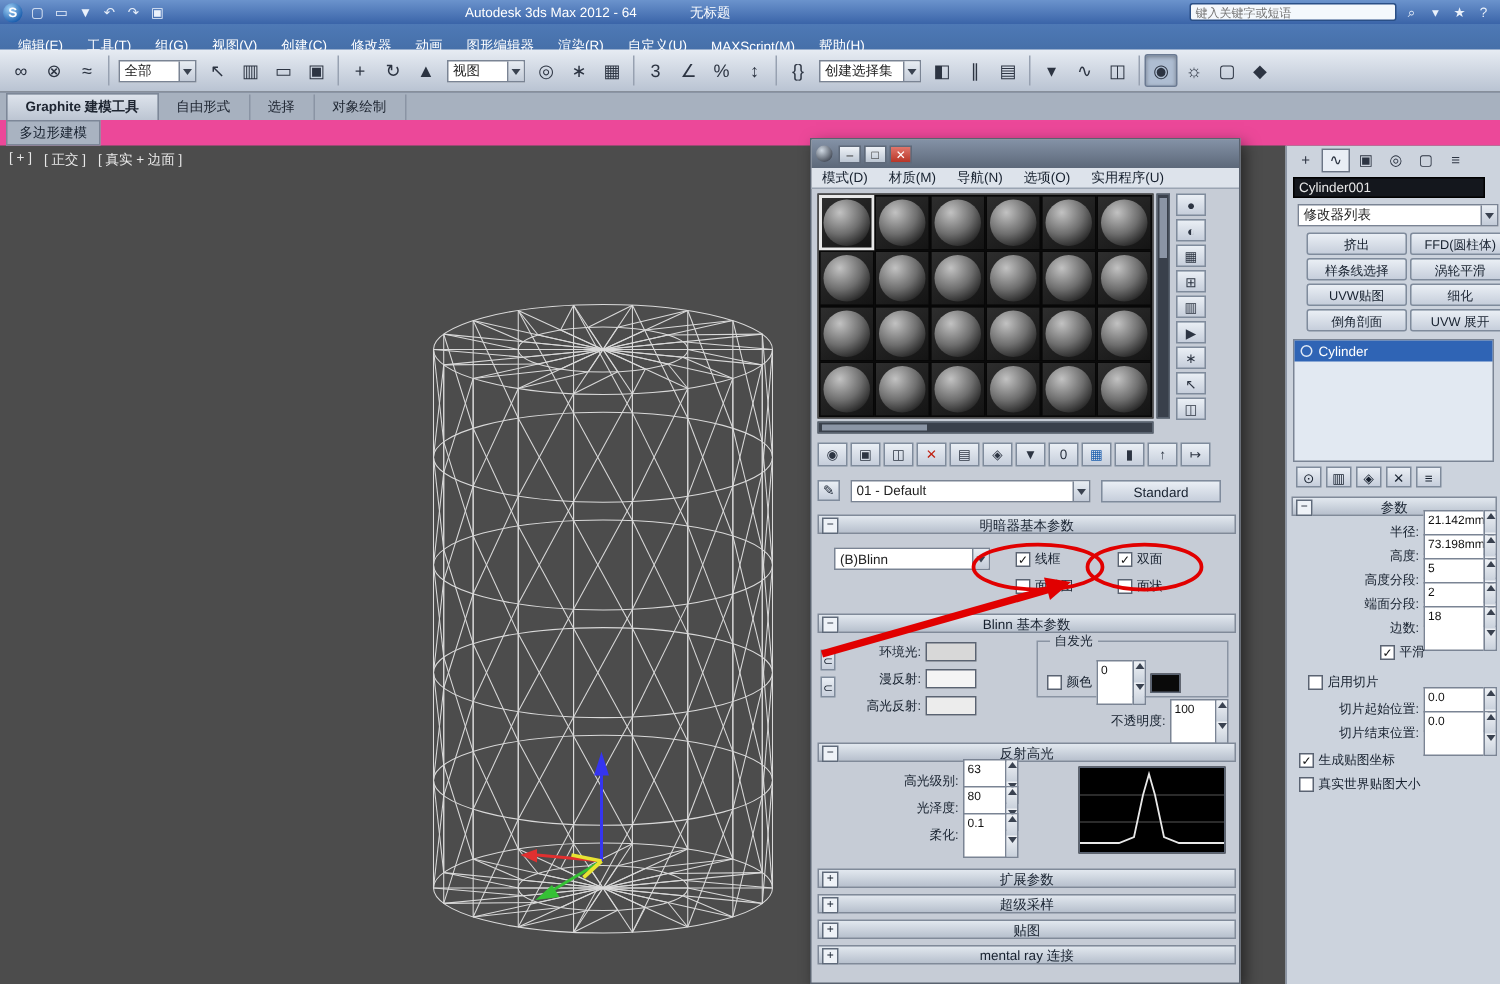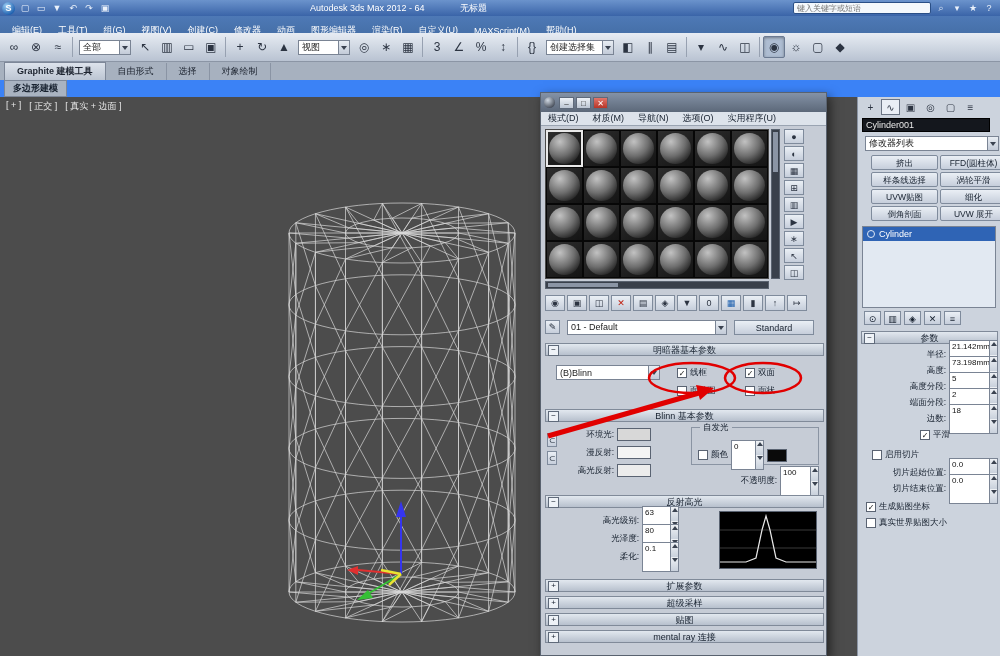--- a/index.html
+++ b/index.html
@@ -41,22 +41,22 @@
   .dar { width:11px; height:100%; background:linear-gradient(#e8edf3,#c3cbd8); border-left:1px solid #7a8494; position:relative; flex:none; }
   .dar::after { content:""; position:absolute; left:2px; top:5px; border-left:3px solid transparent;
     border-right:3px solid transparent; border-top:4px solid #3a4250; }
   .w52{width:52px;} .w88{width:68px;}
 
   
   .ribbontabs { position:absolute; left:0; top:62px; width:1000px; height:18px;
     background:#a7b1bf; display:flex; align-items:flex-end; padding-left:4px; z-index:6; }
   .rtab { font-size:9px; color:#1d2430; padding:2px 12px; border-right:1px solid #8a94a4; }
   .rtab.active { background:linear-gradient(#dde3ec,#bcc5d2); border:1px solid #7d8798; border-bottom:none; font-weight:bold; }
-  .ribbonsub { position:absolute; left:0; top:80px; width:1000px; height:17px; background:#3b82f6;
-    display:flex; align-items:center; padding-left:4px; z-index:6;font-weight:bold; }
+  .ribbonsub { position:absolute; left:0; top:80px; width:1000px; height:17px; background:#ec4899;
+    display:flex; align-items:center; padding-left:4px; z-index:6; }
   .subtab { font-size:9px; color:#16202e; background:#a9b3c1; border:1px solid #7d8798; padding:1px 8px; }
 
   
   .viewport { position:absolute; left:0; top:97px; width:857px; height:559px; background:#4c4c4c; z-index:1; }
   .vplabels { position:absolute; left:6px; top:3px; display:flex; gap:8px; z-index:2; }
   .vplabels span { color:#e8e8e8; font-size:9px; }
   #wiresvg { position:absolute; left:0; top:0; }
 
   
   .cmdpanel { position:absolute; left:857px; top:97px; width:143px; height:559px;

